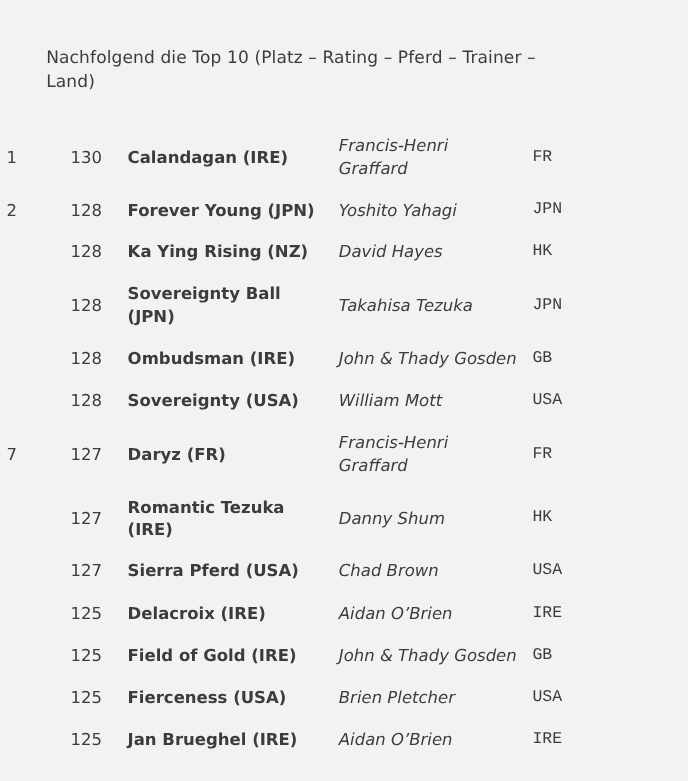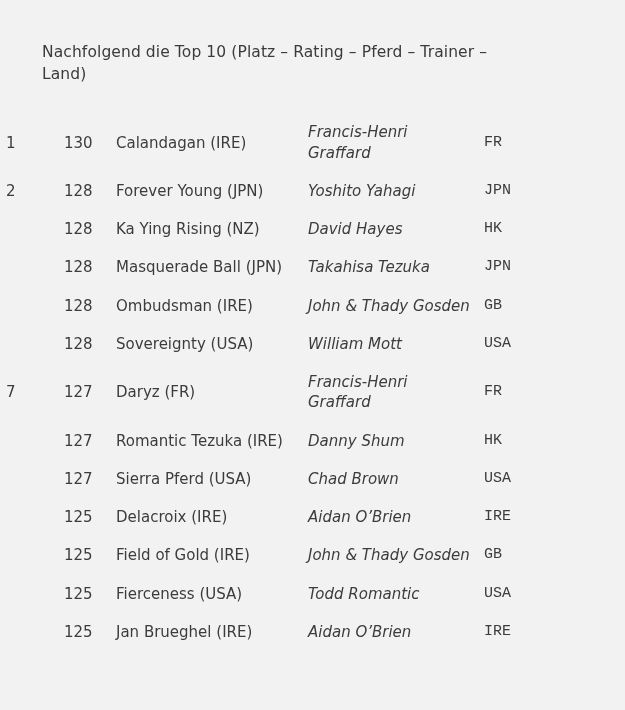--- a/index.html
+++ b/index.html
@@ -47,20 +47,21 @@
     width: 46px;
     padding-left: 44px;
     box-sizing: content-box;
   }
   td.c-rating {
     width: 40px;
     padding-left: 0;
   }
   td.c-horse {
     width: 180px;
+    font-weight: bold;
   }
   td.c-trainer {
     width: 164px;
     font-style: italic;
   }
   td.c-country {
     width: 70px;
     font-family: Liberation Mono, monospace;
   }
 </style>
@@ -89,21 +90,21 @@
       <tr>
         <td class="c-rank"></td>
         <td class="c-rating">128</td>
         <td class="c-horse">Ka Ying Rising (NZ)</td>
         <td class="c-trainer">David Hayes</td>
         <td class="c-country">HK</td>
       </tr>
       <tr>
         <td class="c-rank"></td>
         <td class="c-rating">128</td>
-        <td class="c-horse">Masquerade Ball (JPN)</td>
+        <td class="c-horse">Sovereignty Ball (JPN)</td>
         <td class="c-trainer">Takahisa Tezuka</td>
         <td class="c-country">JPN</td>
       </tr>
       <tr>
         <td class="c-rank"></td>
         <td class="c-rating">128</td>
         <td class="c-horse">Ombudsman (IRE)</td>
         <td class="c-trainer">John &amp; Thady Gosden</td>
         <td class="c-country">GB</td>
       </tr>
@@ -146,21 +147,21 @@
         <td class="c-rank"></td>
         <td class="c-rating">125</td>
         <td class="c-horse">Field of Gold (IRE)</td>
         <td class="c-trainer">John &amp; Thady Gosden</td>
         <td class="c-country">GB</td>
       </tr>
       <tr>
         <td class="c-rank"></td>
         <td class="c-rating">125</td>
         <td class="c-horse">Fierceness (USA)</td>
-        <td class="c-trainer">Todd Romantic</td>
+        <td class="c-trainer">Brien Pletcher</td>
         <td class="c-country">USA</td>
       </tr>
       <tr>
         <td class="c-rank"></td>
         <td class="c-rating">125</td>
         <td class="c-horse">Jan Brueghel (IRE)</td>
         <td class="c-trainer">Aidan O’Brien</td>
         <td class="c-country">IRE</td>
       </tr>
     </tbody>

